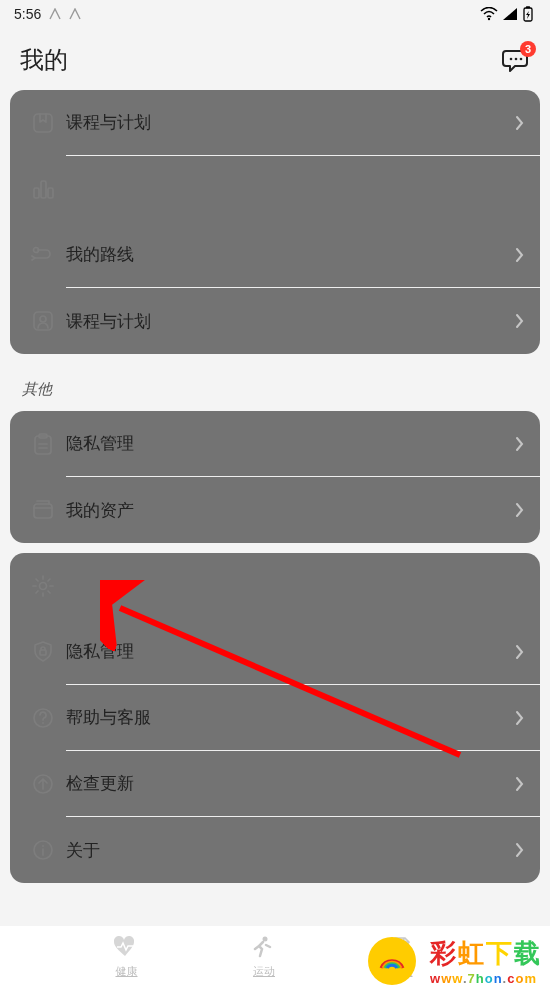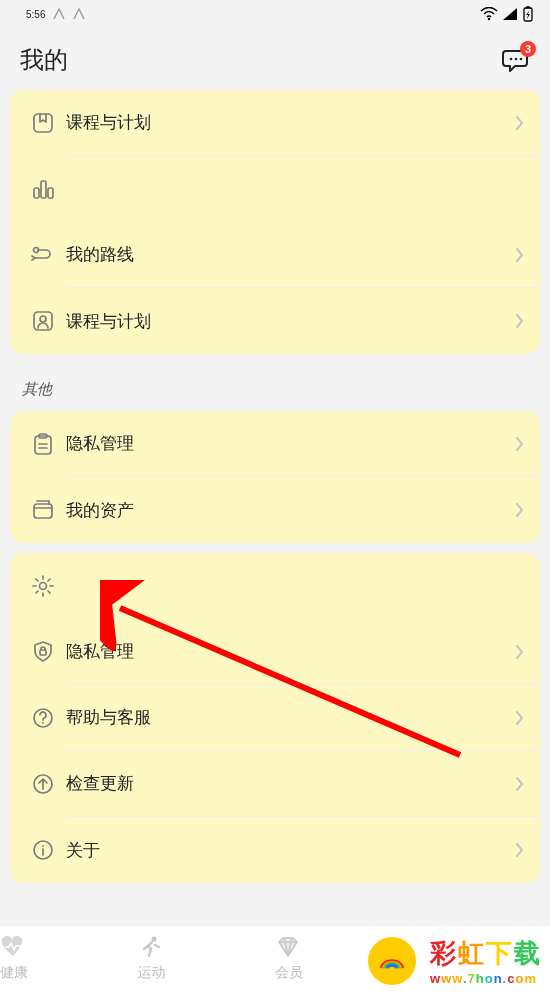--- a/index.html
+++ b/index.html
@@ -9,22 +9,22 @@
     font-family: -apple-system, "Helvetica Neue", Arial, sans-serif;
     color: #222;
     position: relative;
     overflow: hidden;
   }
   .status-bar {
     height: 28px;
     display: flex;
     justify-content: space-between;
     align-items: center;
-    padding: 0 16px 0 26px;
-    font-size: 10px;
+    padding: 0 16px 0 14px;
+    font-size: 14px;
     font-weight: 500;
   }
   .status-left { display: flex; align-items: center; gap: 8px; }
   .status-right { display: flex; align-items: center; gap: 4px; }
   .page-header {
     display: flex;
     justify-content: space-between;
     align-items: center;
     padding: 16px 20px 14px 20px;
   }
@@ -36,21 +36,21 @@
     background: #ff3b30;
     color: #fff;
     font-size: 11px;
     min-width: 16px; height: 16px;
     border-radius: 8px;
     display: flex; align-items: center; justify-content: center;
     font-weight: 600;
     padding: 0 3px;
   }
   .card {
-    background: #fef9c3;
+    background: #737373;
     border-radius: 14px;
     margin: 0 10px 10px 10px;
   }
   .row {
     display: flex;
     align-items: center;
     min-height: 66px;
     padding-left: 10px;
     cursor: pointer;
   }
@@ -86,25 +86,26 @@
     left: 0; right: 0; bottom: 0;
     height: 72px;
     background: #fff;
     display: flex;
     padding-top: 8px;
   }
   .nav-item {
     flex: 1;
     display: flex;
     flex-direction: column;
-    align-items: flex-start;
+    align-items: flex-end;
     gap: 4px;
-    font-size: 14px;
+    font-size: 11px;
     color: #bdbdbd;
     cursor: pointer;
+    text-decoration: underline;
   }
   .nav-item svg { width: 26px; height: 26px; }
 
   
   .watermark {
     position: absolute;
     right: 8px; bottom: 12px;
     display: flex;
     align-items: center;
     gap: 14px;

